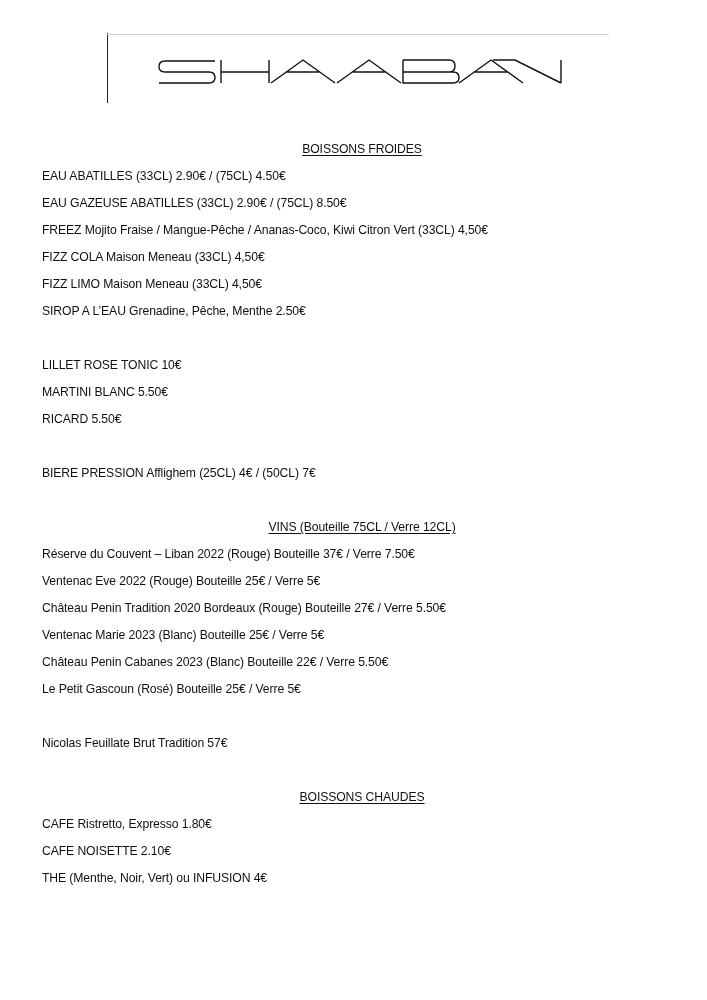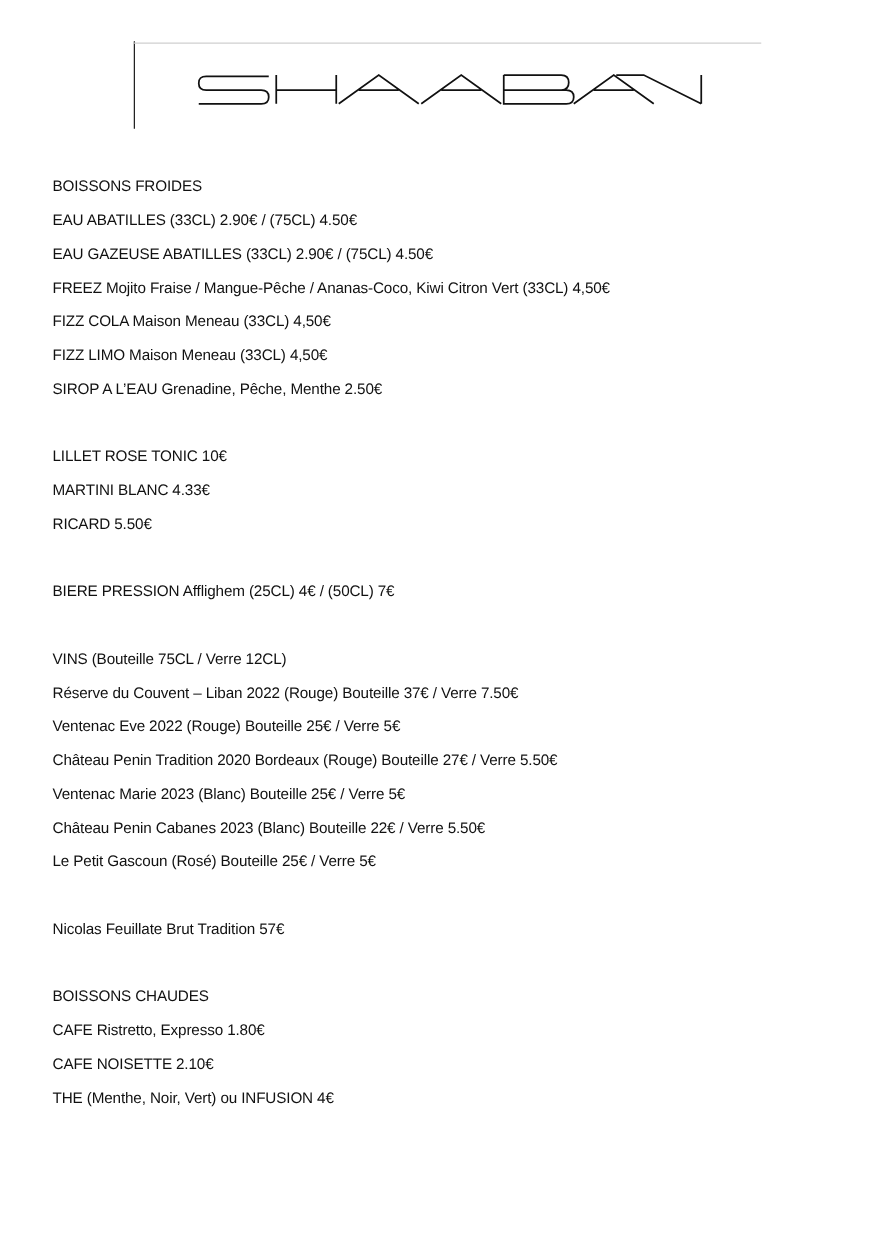--- a/index.html
+++ b/index.html
@@ -4,21 +4,21 @@
 <style>
   html, body { margin: 0; padding: 0; background: #ffffff; }
   body { width: 707px; height: 1000px; position: relative; overflow: hidden;
          font-family: "Liberation Sans", sans-serif; color: #111; }
   .logo-block { position: absolute; left: 107px; top: 33px; width: 502px; height: 71px; }
   .logo-vline { position: absolute; left: 0; top: 0; width: 1px; height: 70px; background: #222; }
   .logo-hline { position: absolute; left: 0; top: 1px; width: 502px; height: 1px; background: #d0d0d0; }
   .logo-svg { position: absolute; left: 50px; top: 24px; }
   .menu { position: absolute; left: 42px; top: 140px; width: 640px; }
   .line { height: 27px; line-height: 18px; font-size: 12.2px; white-space: nowrap; letter-spacing: -0.1px; }
-  .heading { text-underline-offset: 2px; }
+  .heading { text-decoration: underline; text-underline-offset: 2px; text-align: center; }
   .spacer { height: 27px; }
 </style>
 </head>
 <body>
 
 <div class="logo-block">
   <div class="logo-vline"></div>
   <div class="logo-hline"></div>
   <svg class="logo-svg" width="410" height="28" viewBox="0 0 410 28" fill="none" stroke="#111" stroke-width="1.4">
 
@@ -35,29 +35,29 @@
     <path d="M302 26 L334 3 L366 26 M318 15 H350"></path>
 
     <path d="M336 3 H358 L404 26 M404 3 V26"></path>
   </svg>
 </div>
 
 <div class="menu">
 
   <div class="line heading">BOISSONS FROIDES</div>
   <div class="line">EAU ABATILLES (33CL) 2.90€ /  (75CL) 4.50€</div>
-  <div class="line">EAU GAZEUSE ABATILLES (33CL) 2.90€ /  (75CL) 4.50€</div>
+  <div class="line">EAU GAZEUSE ABATILLES (33CL) 2.90€ /  (75CL) 8.50€</div>
   <div class="line">FREEZ Mojito Fraise / Mangue-Pêche / Ananas-Coco, Kiwi Citron Vert (33CL) 4,50€</div>
   <div class="line">FIZZ COLA Maison Meneau (33CL) 4,50€</div>
   <div class="line">FIZZ LIMO Maison Meneau (33CL) 4,50€</div>
   <div class="line">SIROP A L’EAU Grenadine, Pêche, Menthe 2.50€</div>
   <div class="spacer"></div>
 
   <div class="line">LILLET ROSE TONIC 10€</div>
-  <div class="line">MARTINI BLANC 4.33€</div>
+  <div class="line">MARTINI BLANC 5.50€</div>
   <div class="line">RICARD 5.50€</div>
   <div class="spacer"></div>
 
   <div class="line">BIERE PRESSION Afflighem (25CL) 4€ / (50CL) 7€</div>
   <div class="spacer"></div>
 
   <div class="line heading">VINS (Bouteille 75CL / Verre 12CL)</div>
   <div class="line">Réserve du Couvent – Liban 2022 (Rouge) Bouteille 37€ / Verre 7.50€</div>
   <div class="line">Ventenac Eve 2022 (Rouge) Bouteille 25€ / Verre 5€</div>
   <div class="line">Château Penin Tradition 2020 Bordeaux (Rouge) Bouteille 27€ / Verre 5.50€</div>

